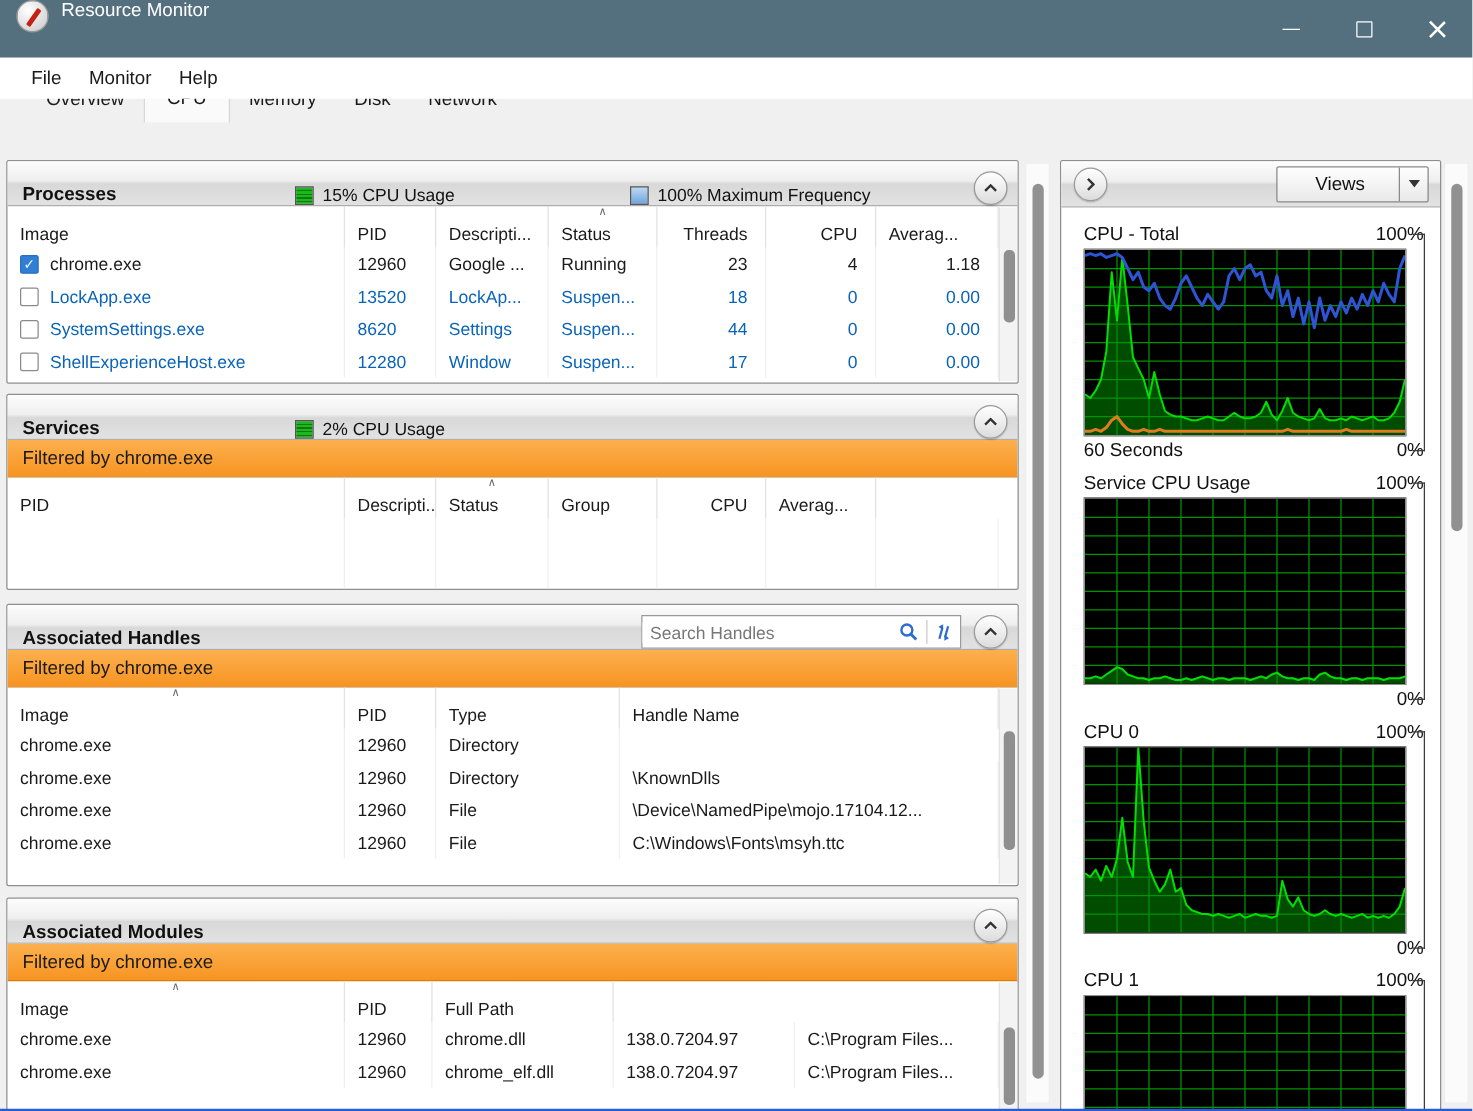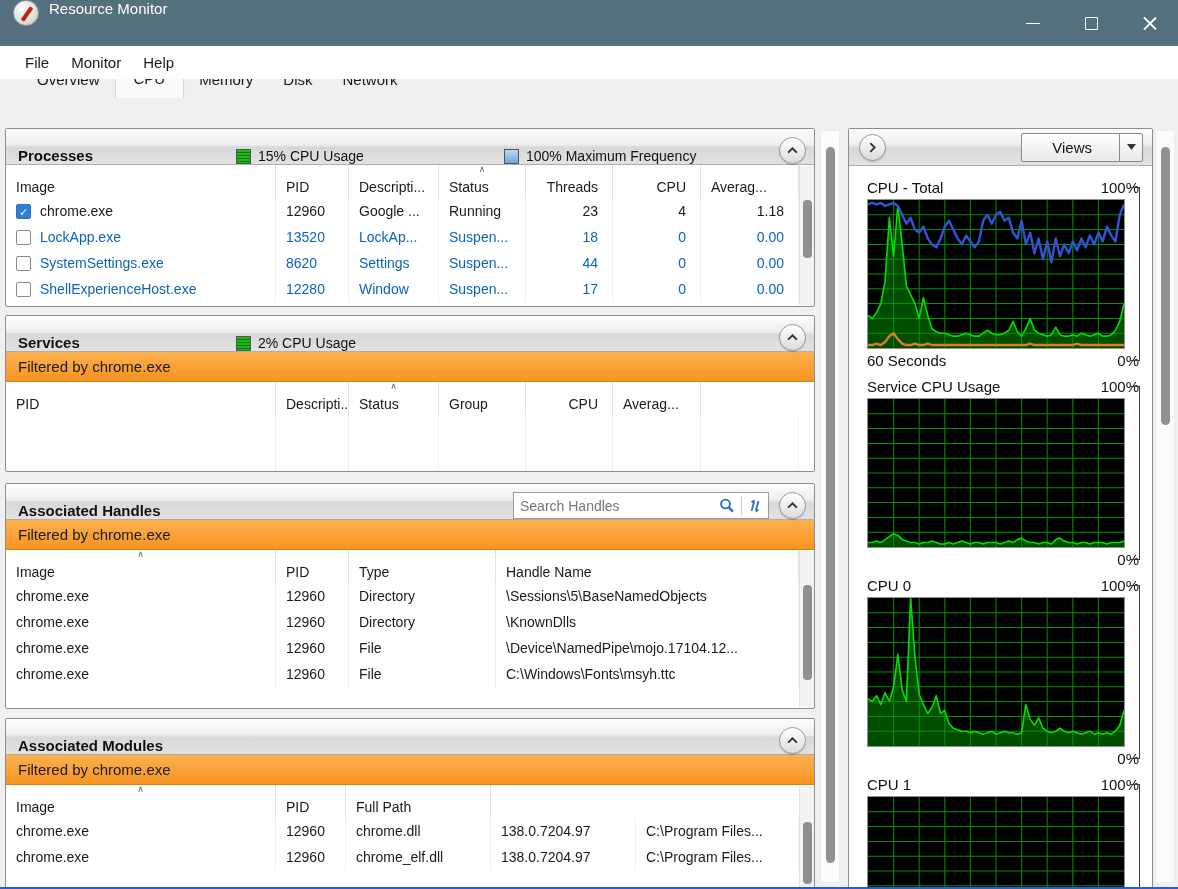--- a/index.html
+++ b/index.html
@@ -377,23 +377,20 @@
         <div class="tbody">
           <div class="trow">
             <div class="cell c0">
               <span>chrome.exe</span>
             </div>
             <div class="cell c1">
               <span>12960</span>
             </div>
             <div class="cell c2">
               <span>Directory</span>
-            </div>
-            <div class="cell c3">
-              <span>\Sessions\5\BaseNamedObjects</span>
             </div>
           </div>
           <div class="trow">
             <div class="cell c0">
               <span>chrome.exe</span>
             </div>
             <div class="cell c1">
               <span>12960</span>
             </div>
             <div class="cell c2">

